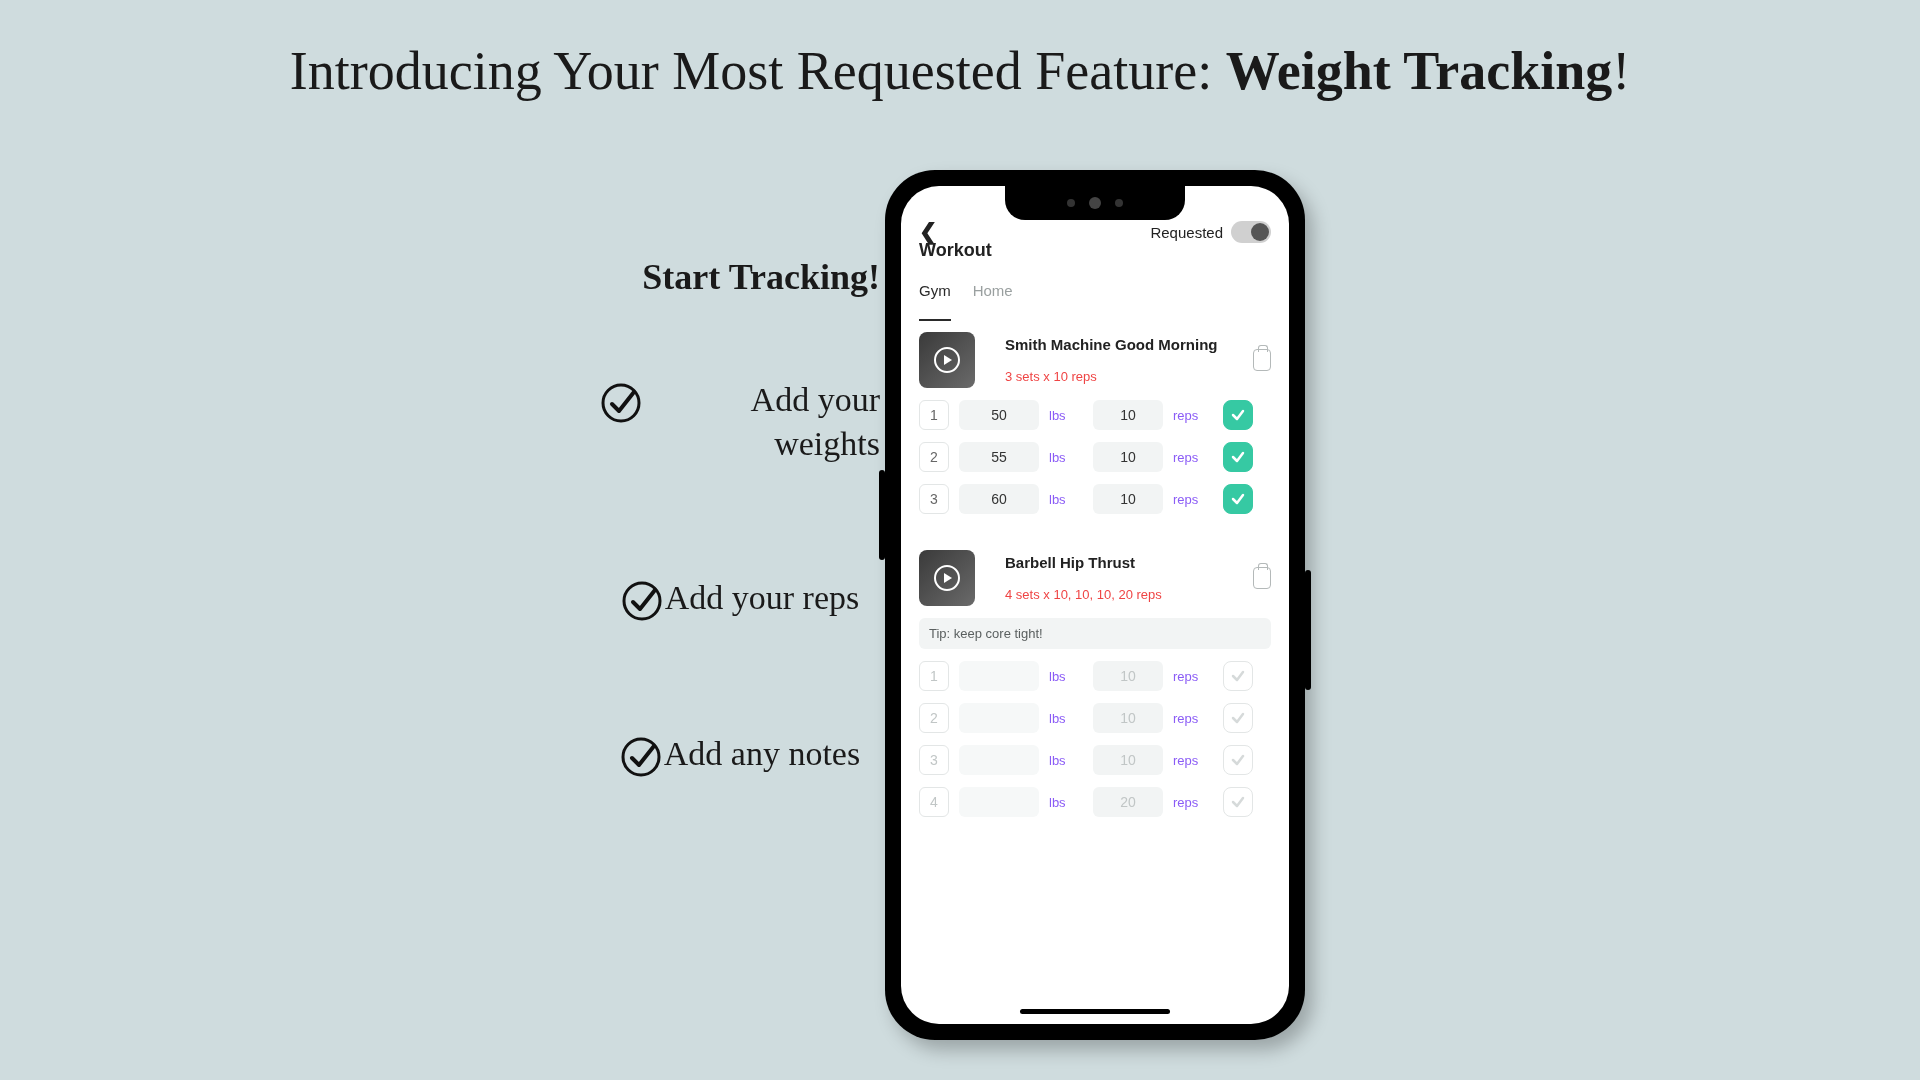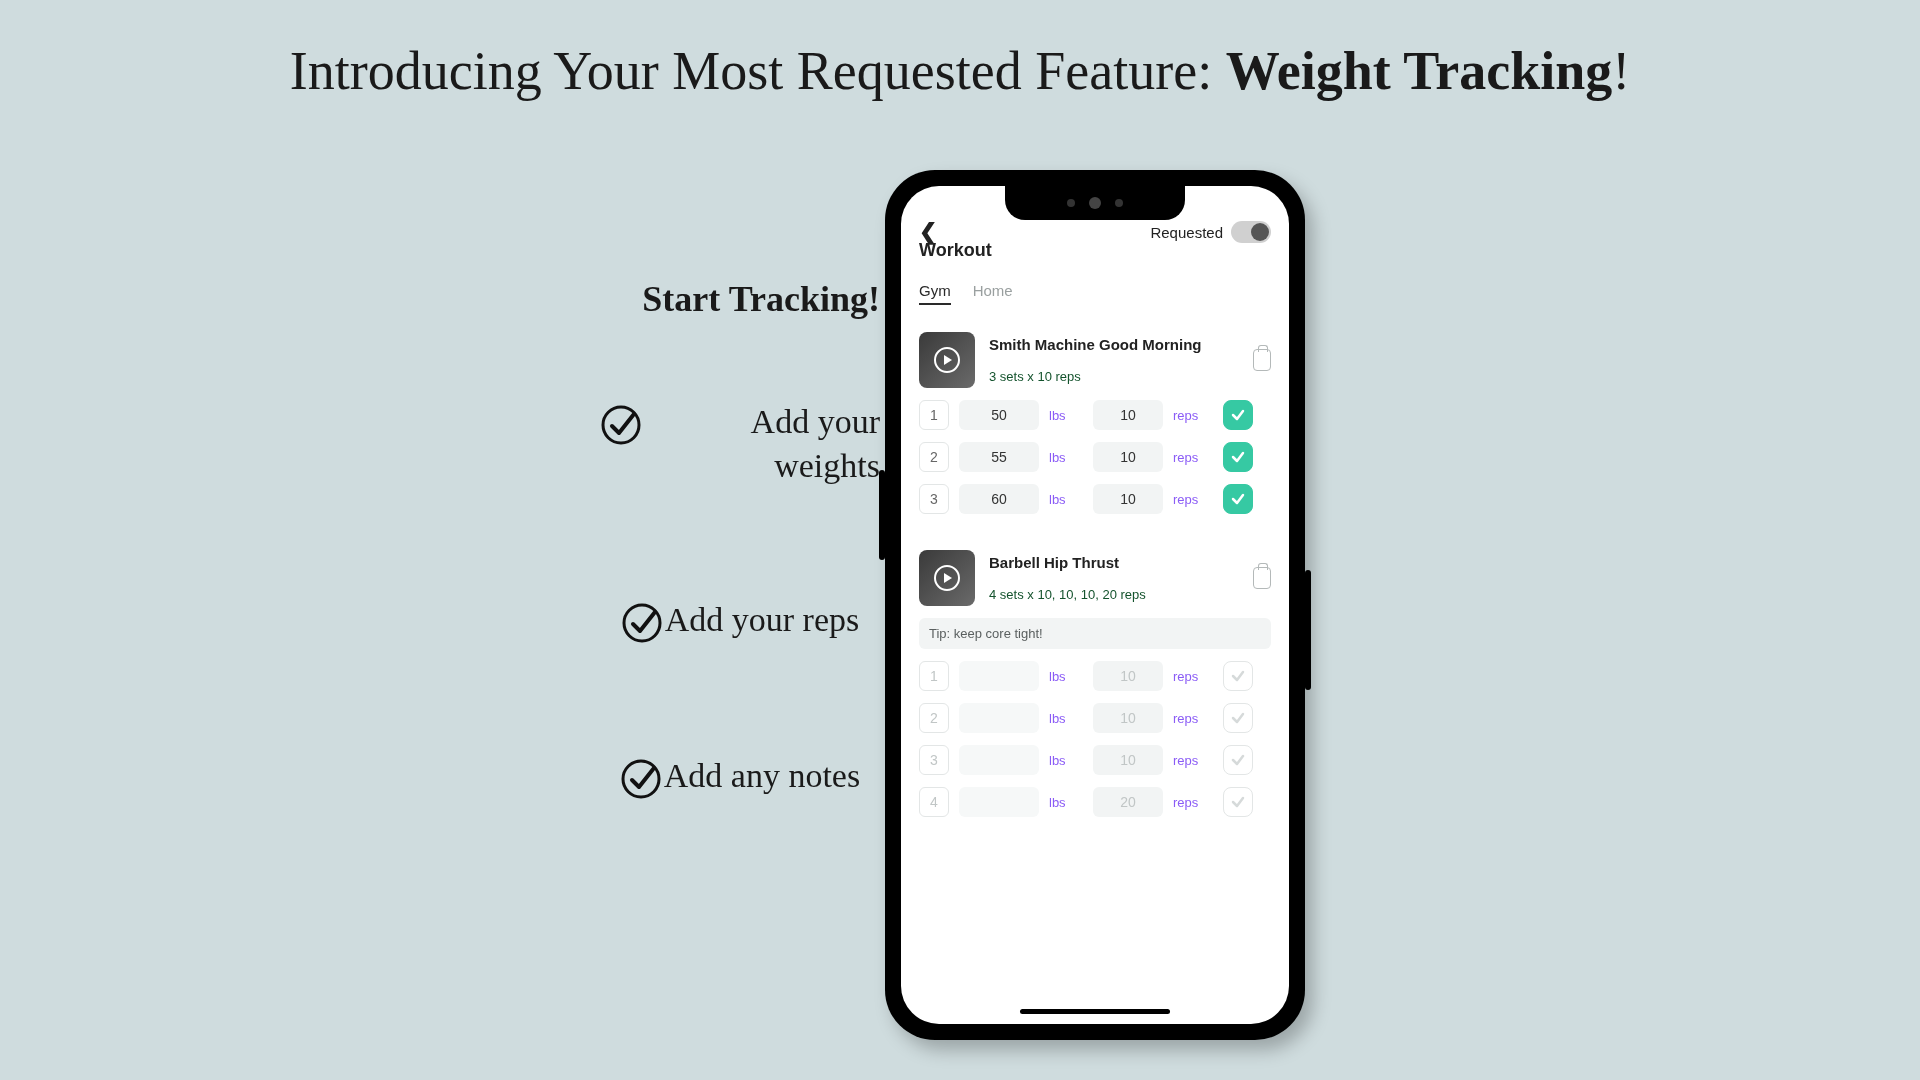--- a/index.html
+++ b/index.html
@@ -19,21 +19,21 @@
     width: 100%;
     text-align: center;
     font-size: 54px;
     font-weight: 400;
   }
   .headline b { font-weight: 700; }
 
   .left-col {
     position: absolute;
     left: 600px;
-    top: 278px;
+    top: 256px;
     width: 280px;
     text-align: center;
   }
   .left-col .subhead {
     font-weight: 700;
     font-size: 36px;
     margin-bottom: 80px;
     text-align: right;
   }
   .bullet {
@@ -111,49 +111,49 @@
   }
   .screen-title {
     position:absolute; top:54px; left:18px;
     font-size:18px; font-weight:700;
   }
   .tabs {
     position:absolute; top:96px; left:18px;
     display:flex; gap:22px;
     font-size:15px; color:#9aa0a0;
   }
-  .tabs .tab.active { color:#2a2a2a; border-bottom:2px solid #2a2a2a; padding-bottom:4px; }
+  .tabs .tab.active { color:#2a2a2a; border-bottom:2px solid #2a2a2a; padding-bottom:20px; }
 
   .content {
     position:absolute; top:132px; left:0; right:0; bottom:0;
     padding: 0 18px 30px 18px;
     overflow:hidden;
   }
 
   .exercise { margin-top: 14px; }
-  .ex-head { display:flex; align-items:center; gap:14px; }
+  .ex-head { display:flex; align-items:center; gap:30px; }
   .thumb {
     width:56px;height:56px; border-radius:8px;
     background: linear-gradient(135deg,#3a3a3a,#6a6a6a);
     position:relative; flex:0 0 56px;
   }
   .thumb .play{
     position:absolute; inset:0; margin:auto;
     width:26px;height:26px;border-radius:50%;
     border:2px solid #fff;
     display:flex;align-items:center;justify-content:center;
   }
   .thumb .play::after{
     content:""; display:block; width:0;height:0;
     border-left:8px solid #fff; border-top:5px solid transparent; border-bottom:5px solid transparent;
     margin-left:2px;
   }
   .ex-info { flex:1; }
   .ex-name { font-size:15px; font-weight:600; }
-  .ex-meta { font-size:13px; color:#14532d; margin-top:16px; }
+  .ex-meta { font-size:13px; color:#ef4444; margin-top:16px; }
   .clip-icon {
     width:18px;height:22px;border:1.5px solid #b4b9b9;border-radius:4px;
     position:relative;
   }
   .clip-icon::before{
     content:"";position:absolute;top:-5px;left:4px;width:8px;height:6px;
     border:1.5px solid #b4b9b9;border-bottom:none;border-radius:3px 3px 0 0;
   }
 
   .note {

